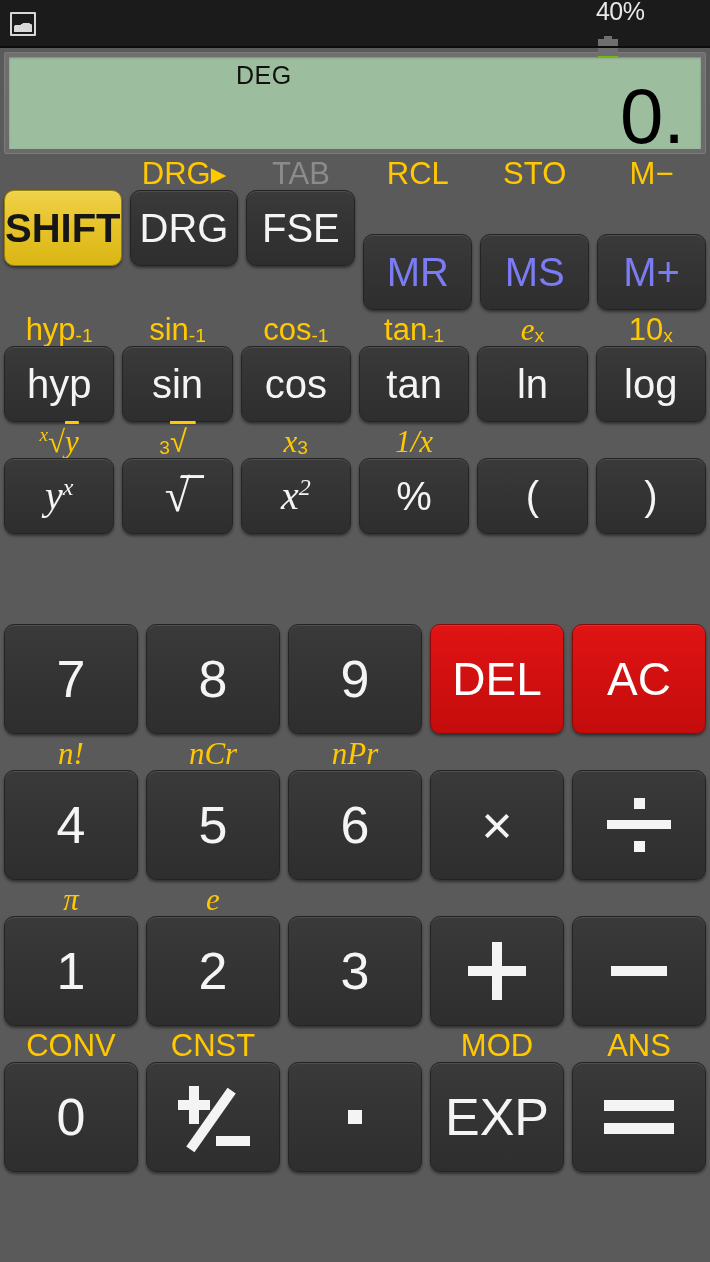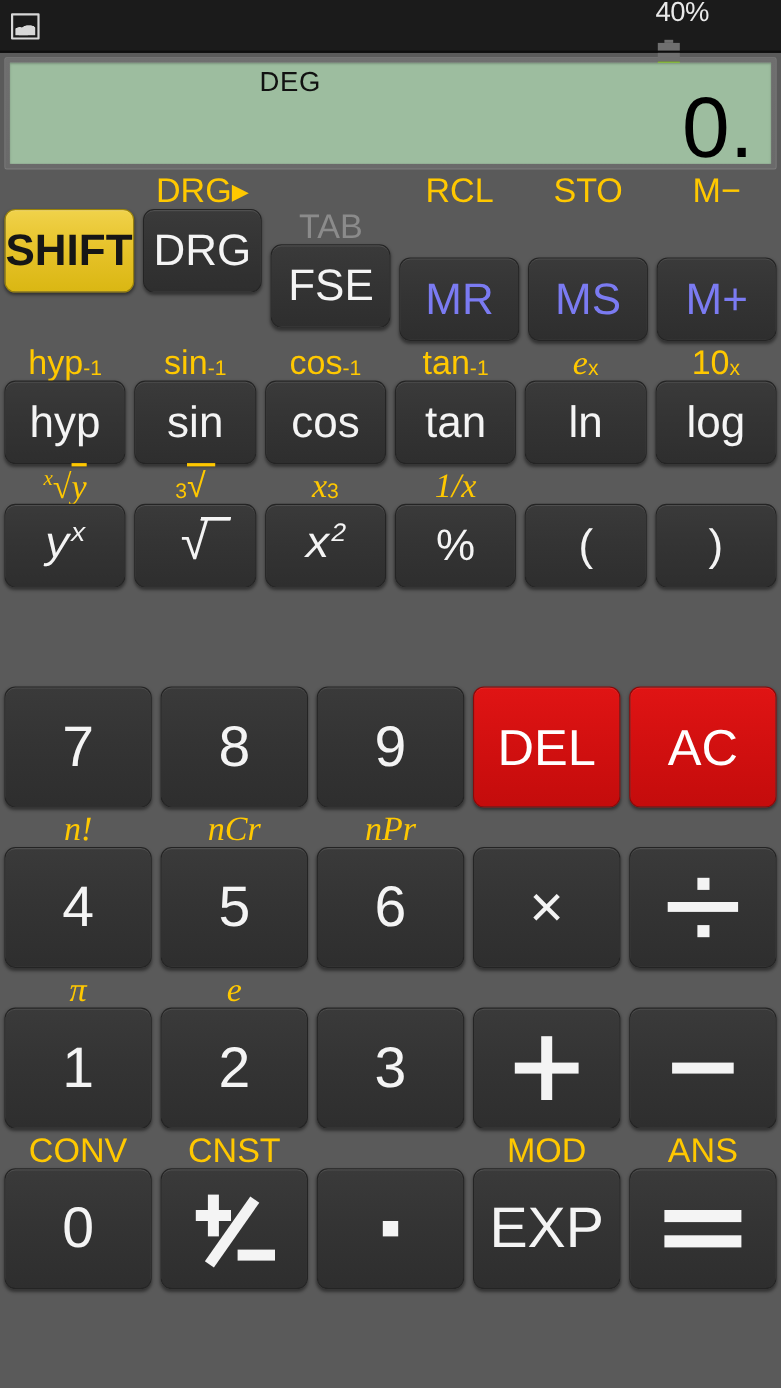--- a/index.html
+++ b/index.html
@@ -71,21 +71,21 @@
 
   .cell { flex:1 1 0; position:relative; }
 
   .shiftlabel {
     height:36px;
     display:flex; align-items:flex-end; justify-content:center;
     color:#ffc800; font-size:31px; line-height:1;
     white-space:nowrap;
     padding-bottom:1px;
   }
-  .shiftlabel.dim { color:#8b8b8b;margin-top:32px; }
+  .shiftlabel.dim { color:#8b8b8b; }
   .shiftlabel.empty { visibility:hidden; }
   .shiftlabel sup { font-size:0.62em; vertical-align:super; }
   .shiftlabel .it { font-family:"Liberation Serif", serif; font-style:italic; }
 
   .btn {
     width:100%;
     border-radius:10px;
     background:linear-gradient(#3a3a3a 0%, #343434 45%, #2e2e2e 100%);
     border:1px solid #242424;
     box-shadow:inset 0 1px 0 rgba(255,255,255,.10), 0 2px 3px rgba(0,0,0,.45);
@@ -102,21 +102,21 @@
     border:1px solid #9a8208;
     color:#161616; font-weight:600;
   }
   .btn.mem { color:#7b7bf2;margin-top:44px; }
   .btn.danger {
     background:linear-gradient(#e01414 0%, #d31010 45%, #c40c0c 100%);
     border:1px solid #8d0808;
     color:#fff; font-size:46px;
   }
   .btn .sup { font-size:0.60em; vertical-align:super; }
-  .btn .itl { font-family:Liberation Mono, monospace; font-style:italic; }
+  .btn .itl { font-family:Liberation Serif, serif; font-style:italic; }
   .numpad-gap { height:54px; }
 
   
   .sqrt-glyph { font-size:46px; }
   .dot-glyph { width:14px; height:14px; background:#f4f4f4; }
   .eq-glyph { display:flex; flex-direction:column; gap:12px; }
   .eq-glyph i { display:block; width:70px; height:11px; background:#f4f4f4; }
   .plusminus { position:relative; width:74px; height:66px; }
   .plusminus .h1 { position:absolute; top:16px; left:2px; width:32px; height:10px; background:#f4f4f4; }
   .plusminus .v1 { position:absolute; top:2px; left:13px; width:10px; height:38px; background:#f4f4f4; }

